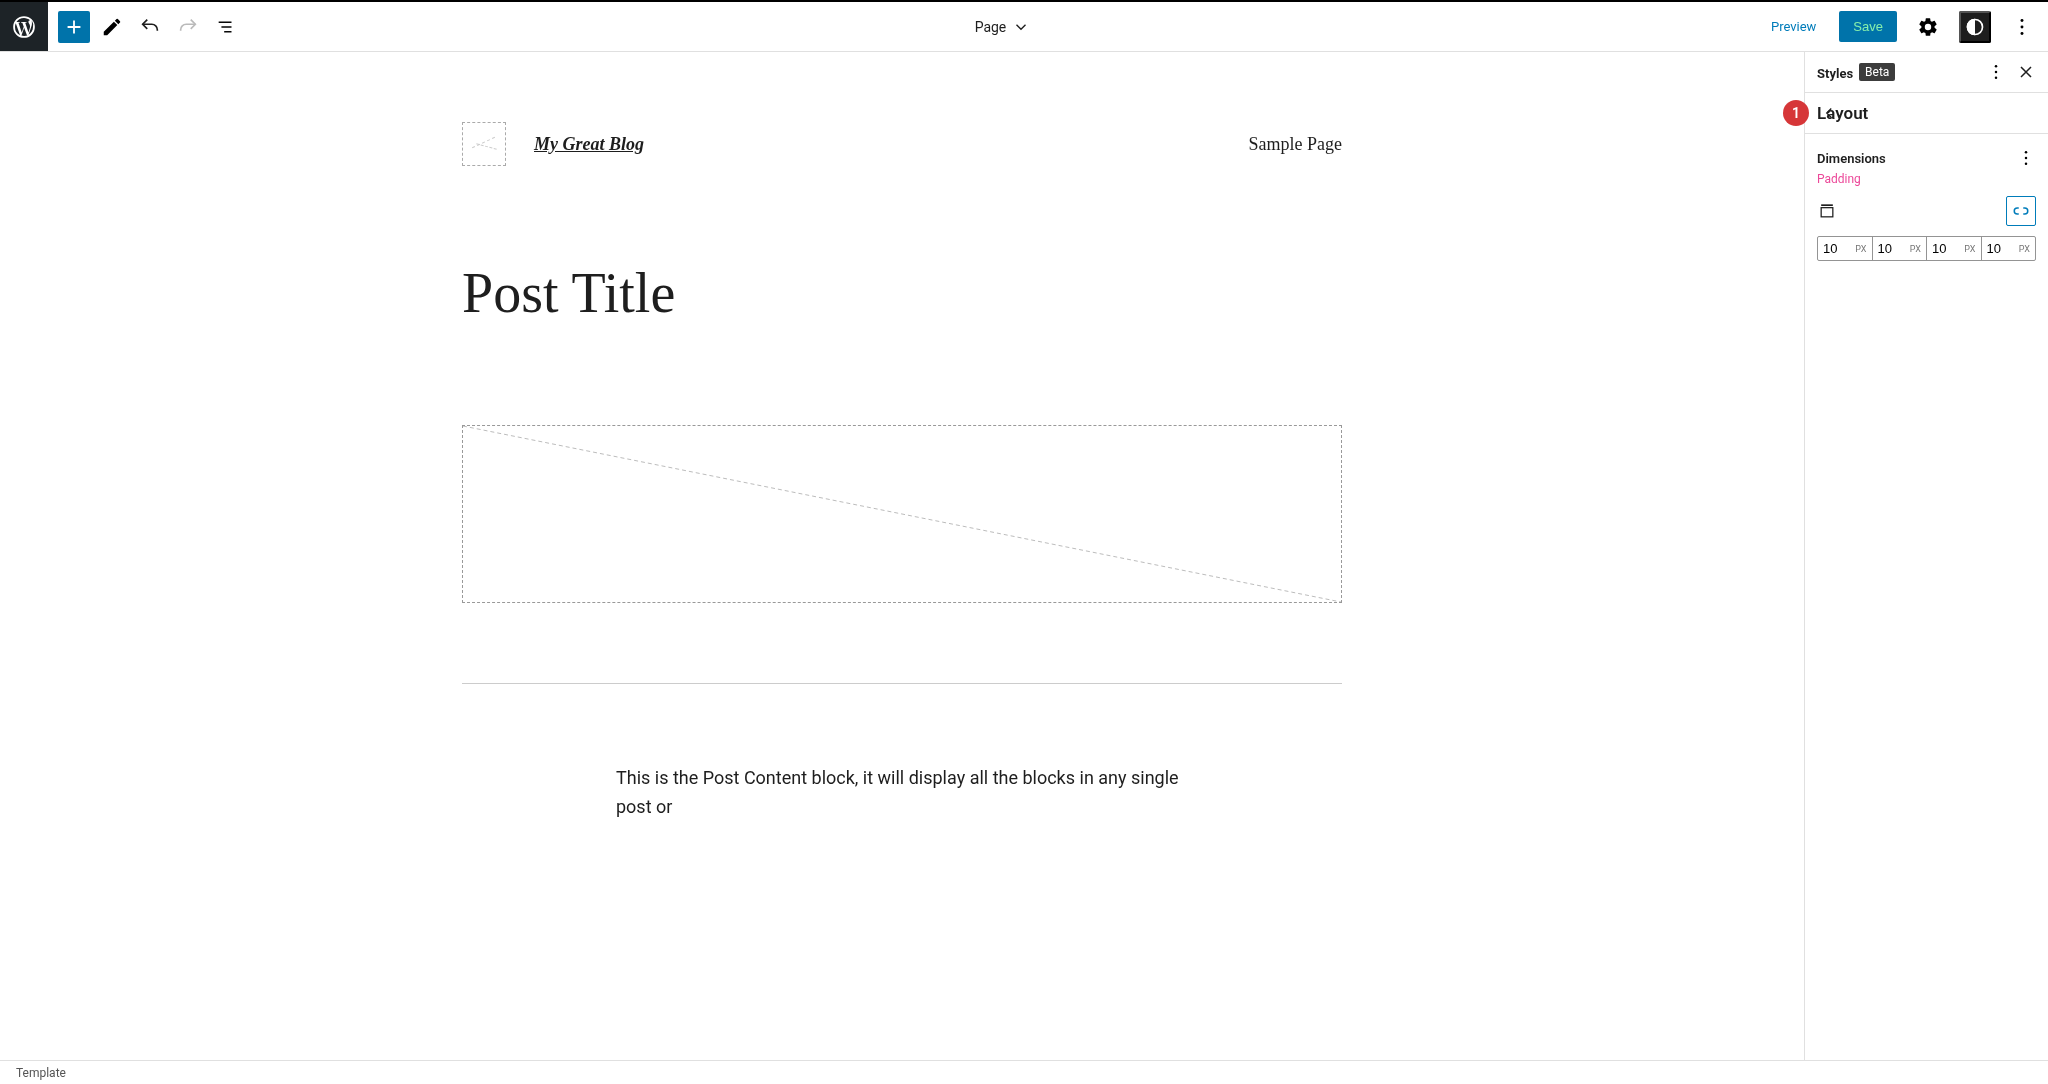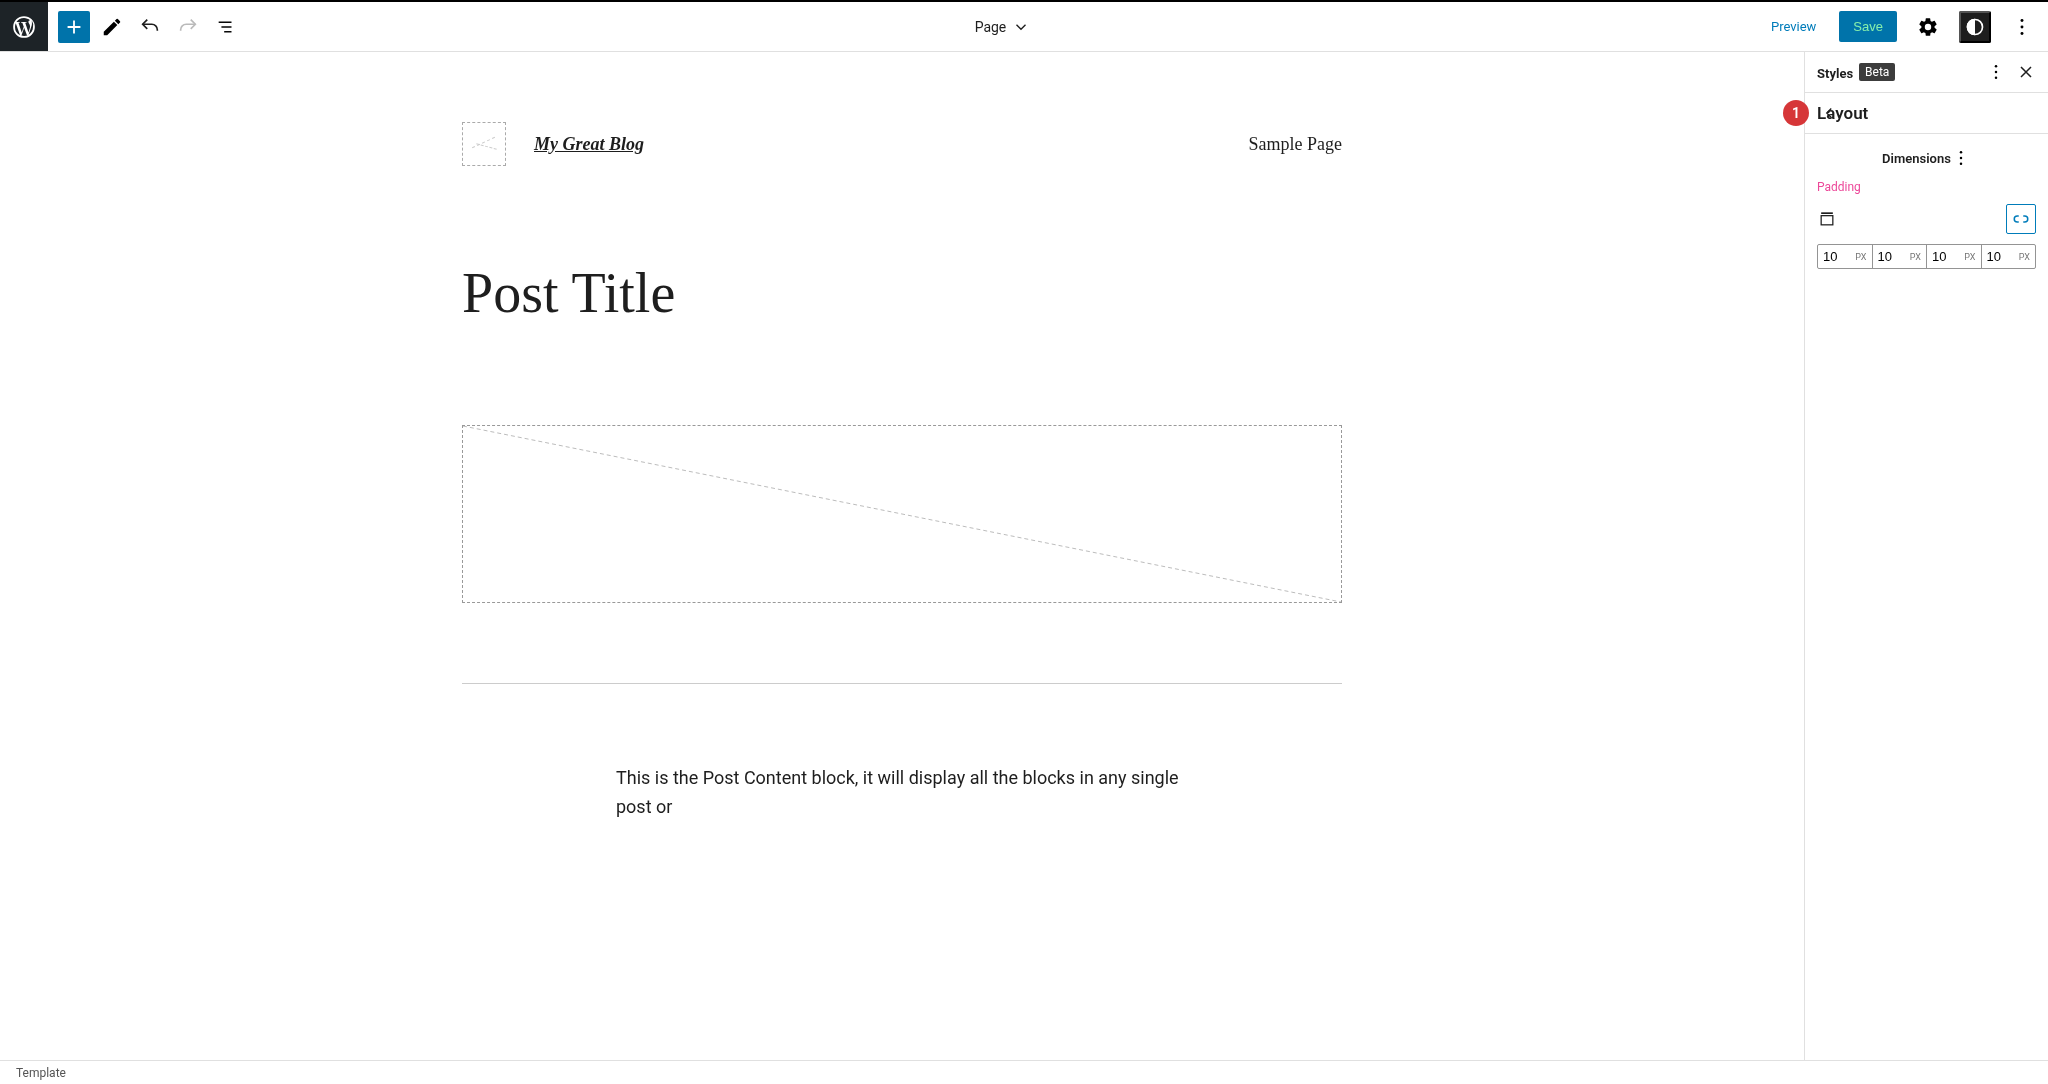--- a/index.html
+++ b/index.html
@@ -48,21 +48,21 @@
 .sidebar-hdr { display: flex; align-items: center; justify-content: space-between; padding: 10px 12px; border-bottom: 1px solid #e0e0e0; }
 .sidebar-hdr-left { display: flex; align-items: flex-end; gap: 6px; }
 .sidebar-hdr-left strong { font-size: 13px; }
 .beta-badge { background: #3c3c3c; color: #fff; font-size: 12px; padding: 2px 6px; border-radius: 2px; }
 .sidebar-hdr-right { display: flex; align-items: center; gap: 10px; }
 .sidebar-subhdr { display: flex; align-items: center; padding: 8px 12px; border-bottom: 1px solid #e0e0e0; position: relative; }
 .back-btn { width: 24px; height: 24px; display: flex; align-items: center; justify-content: center; background: none; border: none; cursor: pointer; }
 .subhdr-title { font-weight: 600; font-size: 17px; flex: 1; text-align: left; margin-left: -24px; }
 .callout-badge { position: absolute; left: -22px; top: 50%; transform: translateY(-50%); width: 26px; height: 26px; border-radius: 50%; background: #d63638; color: #fff; font-size: 14px; display: flex; align-items: center; justify-content: center; font-weight: 600; }
 .panel { padding: 14px 12px; }
-.panel-hdr { display: flex; align-items: center; justify-content: center; margin-bottom: 12px; }
+.panel-hdr { display: flex; align-items: center; justify-content: space-between; margin-bottom: 4px; }
 .panel-hdr strong { font-size: 13px; font-weight: 600; }
 .subfield-label { font-size: 12px; color: #ec4899; margin-bottom: 10px; }
 .padding-mode-row { display: flex; align-items: center; justify-content: space-between; margin-bottom: 10px; }
 .box-side-icon { width: 20px; height: 20px; }
 .unlink-btn { width: 30px; height: 30px; border: 1px solid #007cba; border-radius: 2px; display: flex; align-items: center; justify-content: center; background: #fff; cursor: pointer; }
 .unlink-btn svg { width: 18px; height: 18px; fill: #007cba; }
 .padding-inputs { display: flex; border: 1px solid #949494; border-radius: 2px; }
 .pad-cell { flex: 1; display: flex; align-items: center; padding: 4px 5px; border-right: 1px solid #949494; gap: 4px; }
 .pad-cell:last-child { border-right: none; }
 .pad-cell input { width: 100%; border: none; outline: none; font-size: 13px; }

